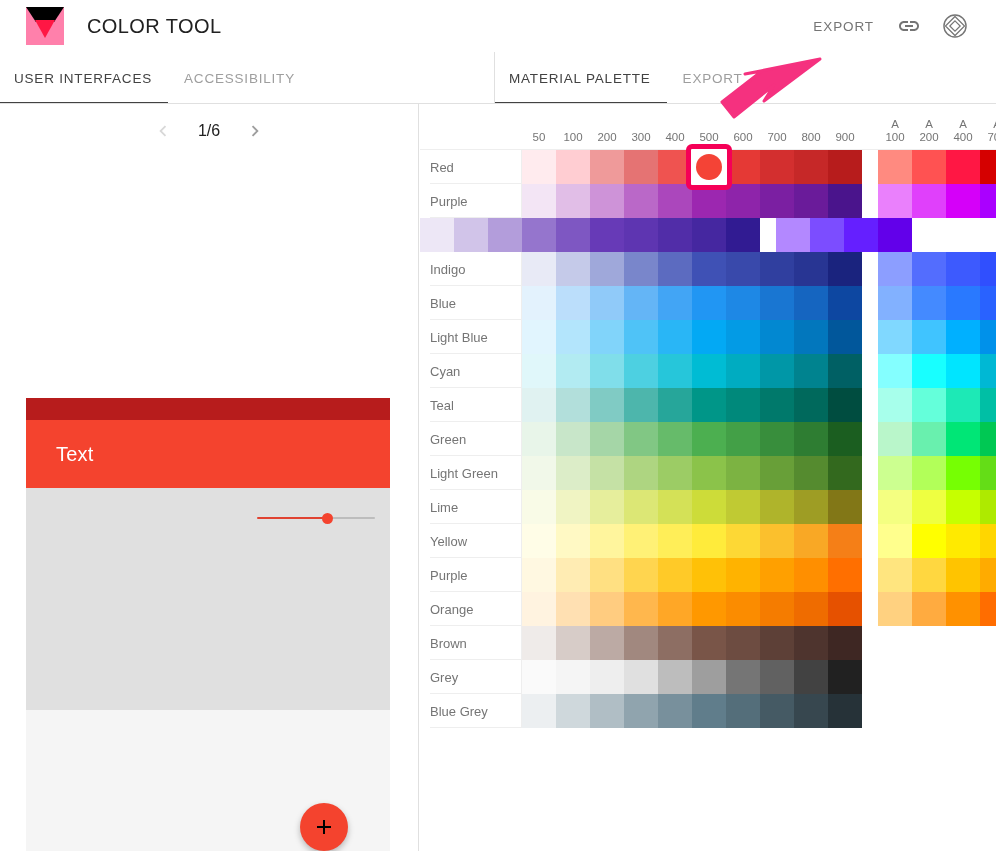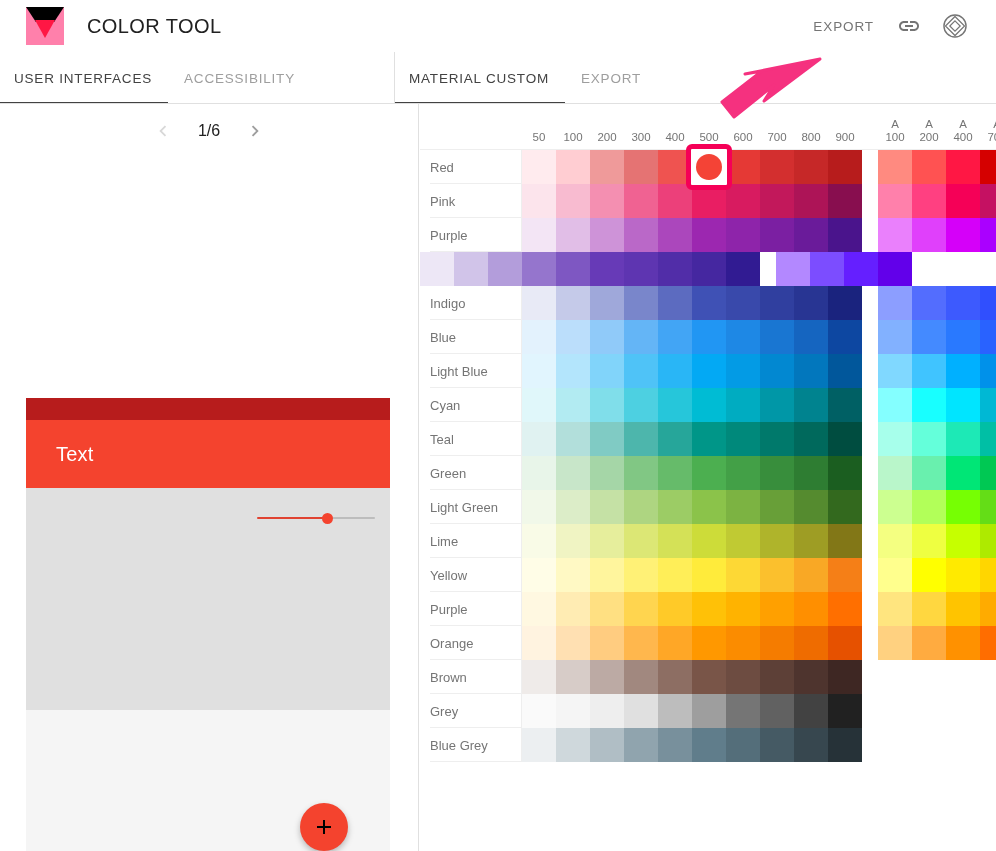--- a/index.html
+++ b/index.html
@@ -50,21 +50,21 @@
     justify-content: center; background: none; border: 0; cursor: pointer;
     color: #757575;
   }
 
   
   .tabrow {
     position: absolute; top: 52px; left: 0; width: 996px; height: 52px;
     display: flex;
   }
   .tabgroup { display: flex; height: 52px; position: relative; }
-  .tabgroup-left { width: 395px; border-right: 1px solid #e0e0e0; }
+  .tabgroup-left { width: 495px; border-right: 1px solid #e0e0e0; }
   .tabgroup-right { flex: 1; }
   .tab {
     display: flex; align-items: center; height: 52px;
     padding: 0 16px; font-size: 13.5px; letter-spacing: .8px;
     color: #9e9e9e; background: none; border: 0; cursor: pointer;
     font-family: inherit; position: relative; white-space: nowrap;
   }
   .tab.active { color: #424242; }
   .tab.active::after {
     content: ""; position: absolute; left: 0; right: 0; bottom: 0;
@@ -214,21 +214,21 @@
     </button>
   </div>
 </div>
 
 <div class="tabrow">
   <div class="tabgroup tabgroup-left">
     <button class="tab active">USER INTERFACES</button>
     <button class="tab">ACCESSIBILITY</button>
   </div>
   <div class="tabgroup tabgroup-right">
-    <button class="tab active">MATERIAL CUSTOM</button>
+    <button class="tab active">MATERIAL PALETTE</button>
     <button class="tab">EXPORT</button>
   </div>
 </div>
 <div class="tabrow-underline"></div>
 
 <div class="left-panel">
   <div class="pager">
     <button class="pager-btn disabled">
       <svg width="22" height="22" viewBox="0 0 24 24" fill="currentColor" aria-hidden="true">
         <path d="M15.41 7.41 14 6l-6 6 6 6 1.41-1.41L10.83 12z"></path>
@@ -299,41 +299,20 @@
           <div class="sw" style="background: rgb(198, 40, 40);"></div>
           <div class="sw" style="background: rgb(183, 28, 28);"></div>
           <div class="sw accent-start" style="background: rgb(255, 138, 128);"></div>
           <div class="sw" style="background: rgb(255, 82, 82);"></div>
           <div class="sw" style="background: rgb(255, 23, 68);"></div>
           <div class="sw" style="background: rgb(213, 0, 0);"></div>
         </div>
       </div>
       <div class="pal-row">
         <div class="pal-rowlabel">
-          <span>Pink</span>
-        </div>
-        <div class="pal-swatches">
-          <div class="sw" style="background: rgb(252, 228, 236);"></div>
-          <div class="sw" style="background: rgb(248, 187, 208);"></div>
-          <div class="sw" style="background: rgb(244, 143, 177);"></div>
-          <div class="sw" style="background: rgb(240, 98, 146);"></div>
-          <div class="sw" style="background: rgb(236, 64, 122);"></div>
-          <div class="sw" style="background: rgb(233, 30, 99);"></div>
-          <div class="sw" style="background: rgb(216, 27, 96);"></div>
-          <div class="sw" style="background: rgb(194, 24, 91);"></div>
-          <div class="sw" style="background: rgb(173, 20, 87);"></div>
-          <div class="sw" style="background: rgb(136, 14, 79);"></div>
-          <div class="sw accent-start" style="background: rgb(255, 128, 171);"></div>
-          <div class="sw" style="background: rgb(255, 64, 129);"></div>
-          <div class="sw" style="background: rgb(245, 0, 87);"></div>
-          <div class="sw" style="background: rgb(197, 17, 98);"></div>
-        </div>
-      </div>
-      <div class="pal-row">
-        <div class="pal-rowlabel">
           <span>Purple</span>
         </div>
         <div class="pal-swatches">
           <div class="sw" style="background: rgb(243, 229, 245);"></div>
           <div class="sw" style="background: rgb(225, 190, 231);"></div>
           <div class="sw" style="background: rgb(206, 147, 216);"></div>
           <div class="sw" style="background: rgb(186, 104, 200);"></div>
           <div class="sw" style="background: rgb(171, 71, 188);"></div>
           <div class="sw" style="background: rgb(156, 39, 176);"></div>
           <div class="sw" style="background: rgb(142, 36, 170);"></div>

